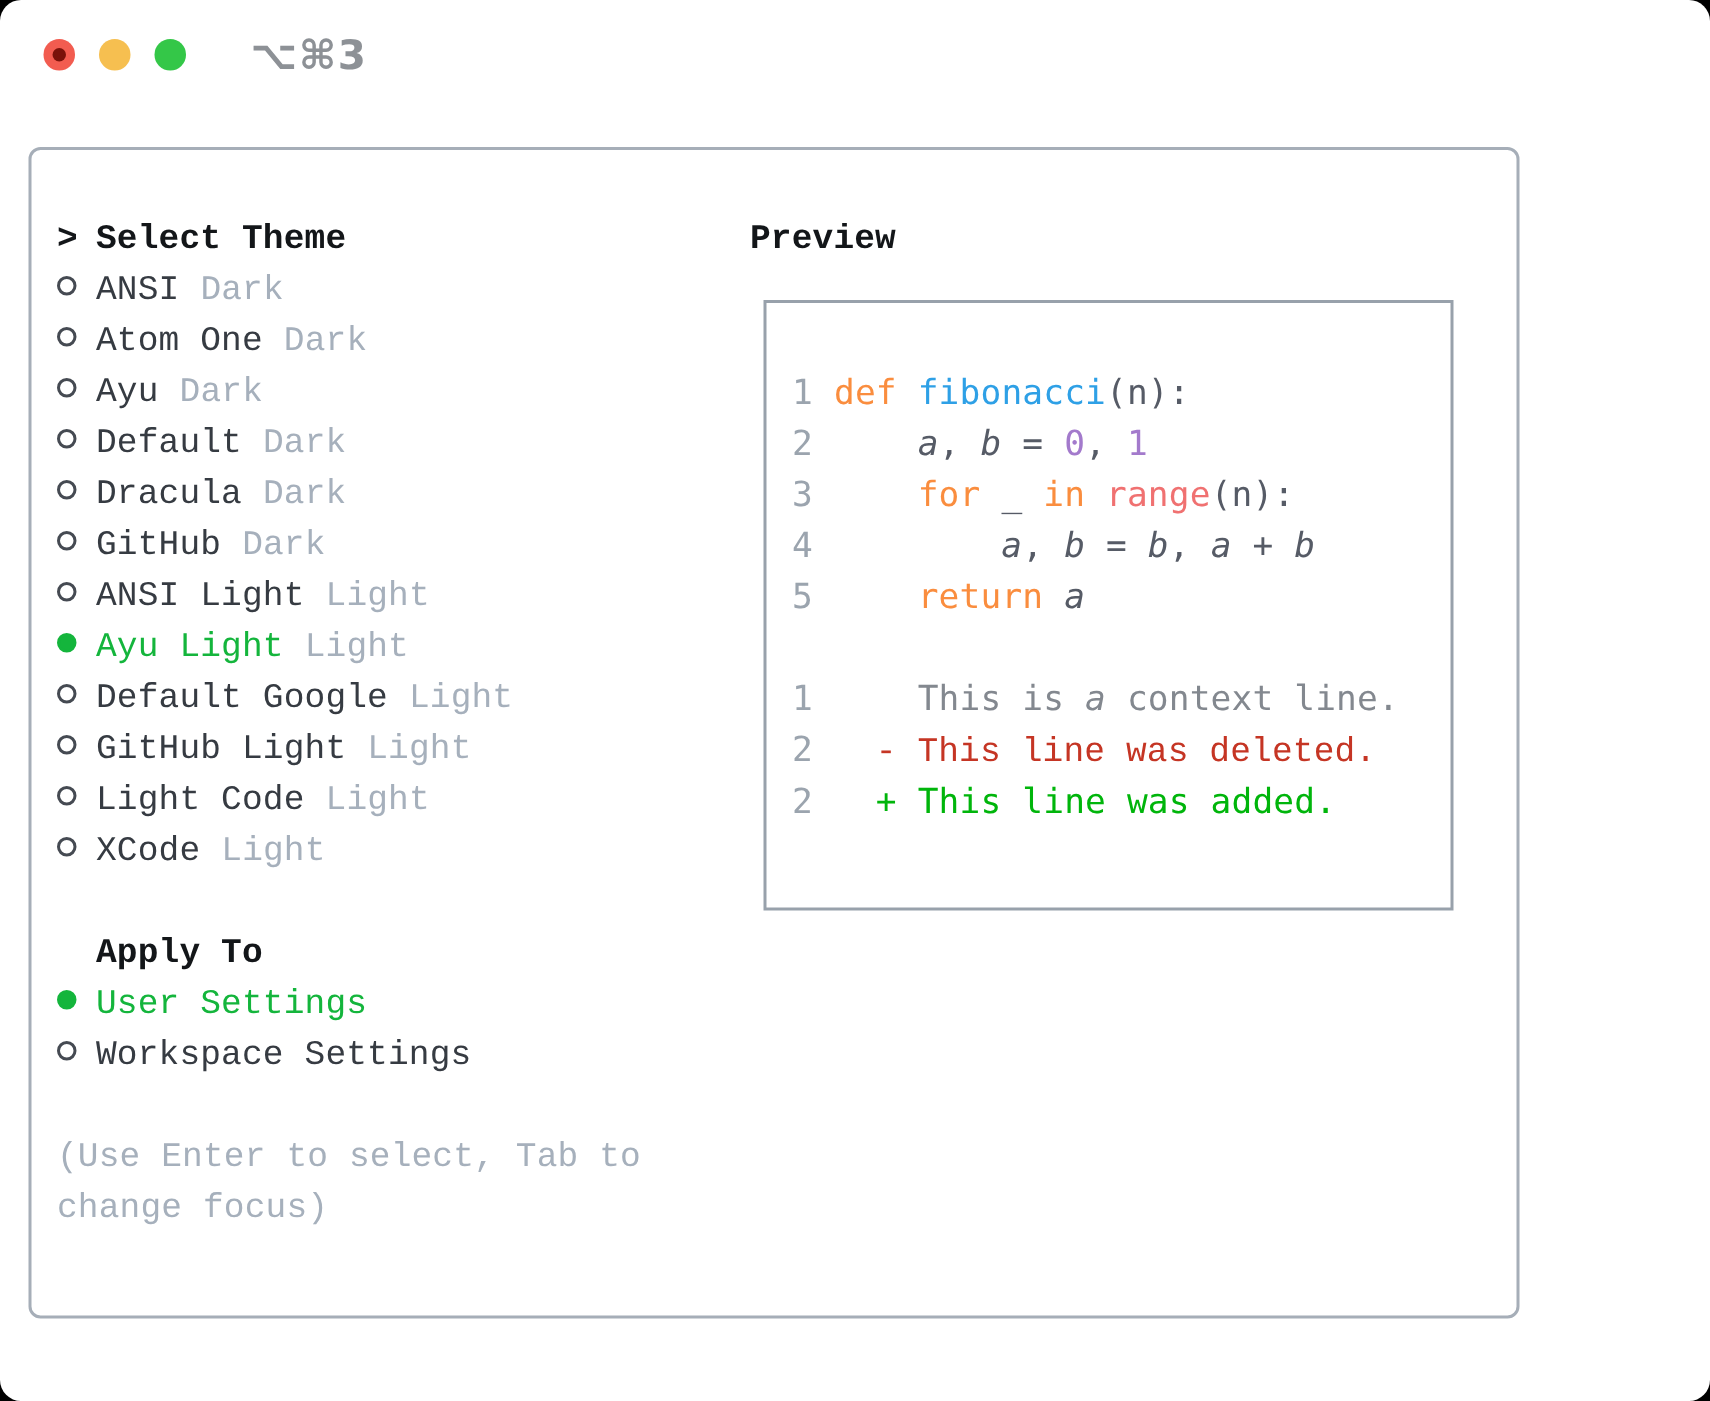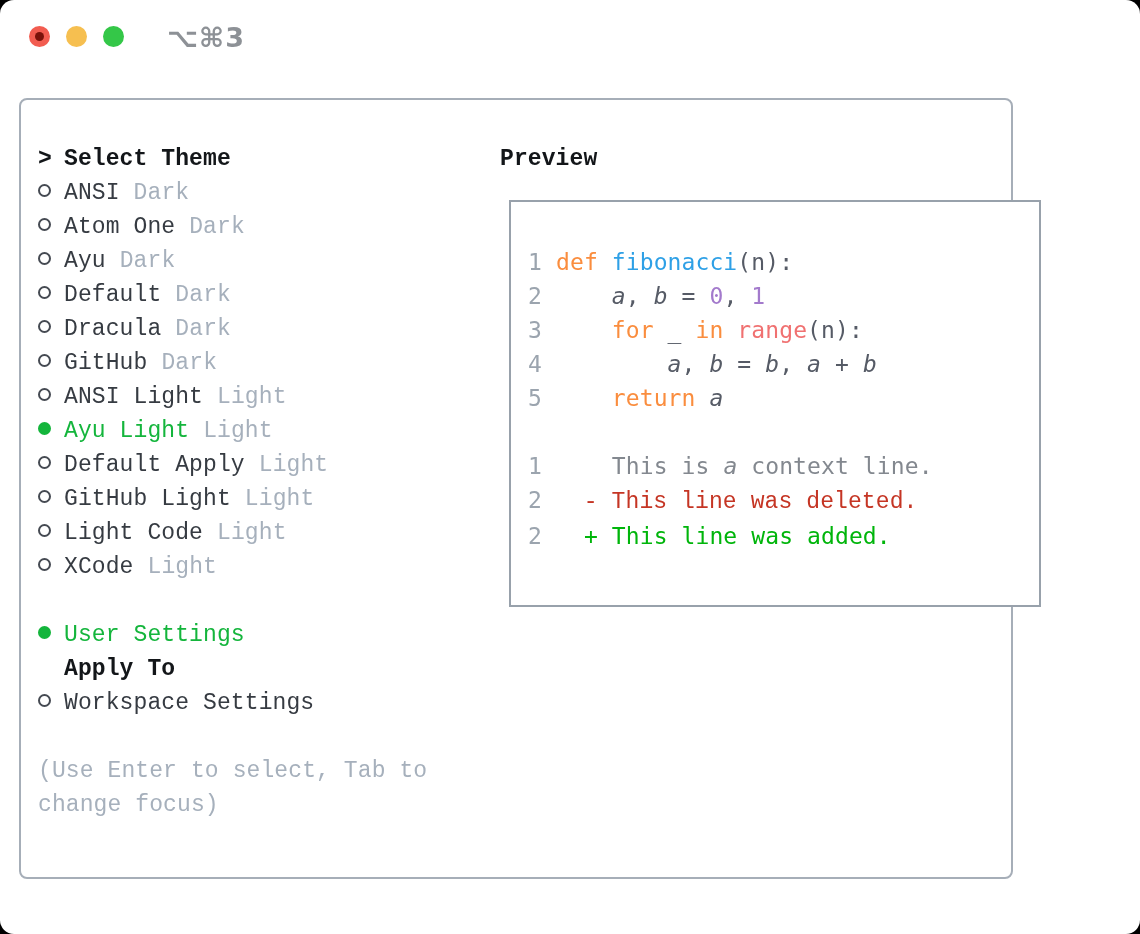--- a/index.html
+++ b/index.html
@@ -58,21 +58,21 @@
   .tname{color:var(--text_main,#363b42);}
   .trow.sel .tname{color:var(--green,#14b53c);}
   .tvariant{color:var(--text_muted,#a6b0bc);padding-left:14px;}
   .optlabel{color:var(--text_main,#363b42);}
   .optrow.sel .optlabel{color:var(--green,#14b53c);}
   .hint{color:var(--hint,#a6b0bc);}
   .trow,.optrow{cursor:default;}
   
   .preview-header{position:absolute;left:479px;top:42px;}
   .preview-box{
-    position:absolute;left:488px;top:100px;width:532px;height:407px;
+    position:absolute;left:488px;top:100px;width:460px;height:407px;
     box-sizing:border-box;
     border:2px solid var(--box_border,#98a1ab);
     background:#fff;
     padding:43px 0 0 17px;
     overflow:hidden;
   }
   .cline{line-height:34px;font-size:23px;letter-spacing:.1px;white-space:pre;color:var(--code_plain,#565b66);}
   .lnum{display:inline-block;width:28px;color:var(--line_num,#9ba4ae);}
   .s-kw{color:var(--kw,#fa8d3e);}
   .s-fn{color:var(--fn,#2ea0e6);}
@@ -104,29 +104,29 @@
       <div class="row"><span class="prompt">&gt;</span><span class="hdr">Select Theme</span></div>
 
       <div class="row trow"><span class="radio"></span><span class="tname">ANSI</span><span class="tvariant">Dark</span></div>
       <div class="row trow"><span class="radio"></span><span class="tname">Atom One</span><span class="tvariant">Dark</span></div>
       <div class="row trow"><span class="radio"></span><span class="tname">Ayu</span><span class="tvariant">Dark</span></div>
       <div class="row trow"><span class="radio"></span><span class="tname">Default</span><span class="tvariant">Dark</span></div>
       <div class="row trow"><span class="radio"></span><span class="tname">Dracula</span><span class="tvariant">Dark</span></div>
       <div class="row trow"><span class="radio"></span><span class="tname">GitHub</span><span class="tvariant">Dark</span></div>
       <div class="row trow"><span class="radio"></span><span class="tname">ANSI Light</span><span class="tvariant">Light</span></div>
       <div class="row trow sel"><span class="radio on"></span><span class="tname">Ayu Light</span><span class="tvariant">Light</span></div>
-      <div class="row trow"><span class="radio"></span><span class="tname">Default Apply</span><span class="tvariant">Light</span></div>
+      <div class="row trow"><span class="radio"></span><span class="tname">Default Google</span><span class="tvariant">Light</span></div>
       <div class="row trow"><span class="radio"></span><span class="tname">GitHub Light</span><span class="tvariant">Light</span></div>
       <div class="row trow"><span class="radio"></span><span class="tname">Light Code</span><span class="tvariant">Light</span></div>
       <div class="row trow"><span class="radio"></span><span class="tname">XCode</span><span class="tvariant">Light</span></div>
 
       <div class="spacer"></div>
 
+      <div class="row"><span class="indent"></span><span class="hdr2">Apply To</span></div>
       <div class="row optrow sel"><span class="radio on"></span><span class="optlabel">User Settings</span></div>
-      <div class="row"><span class="indent"></span><span class="hdr2">Apply To</span></div>
       <div class="row optrow"><span class="radio"></span><span class="optlabel">Workspace Settings</span></div>
 
       <div class="spacer"></div>
 
       <div class="row hint">(Use Enter to select, Tab to</div>
       <div class="row hint">change focus)</div>
     </div>
 
     <div class="row preview-header"><span class="hdr">Preview</span></div>
 

